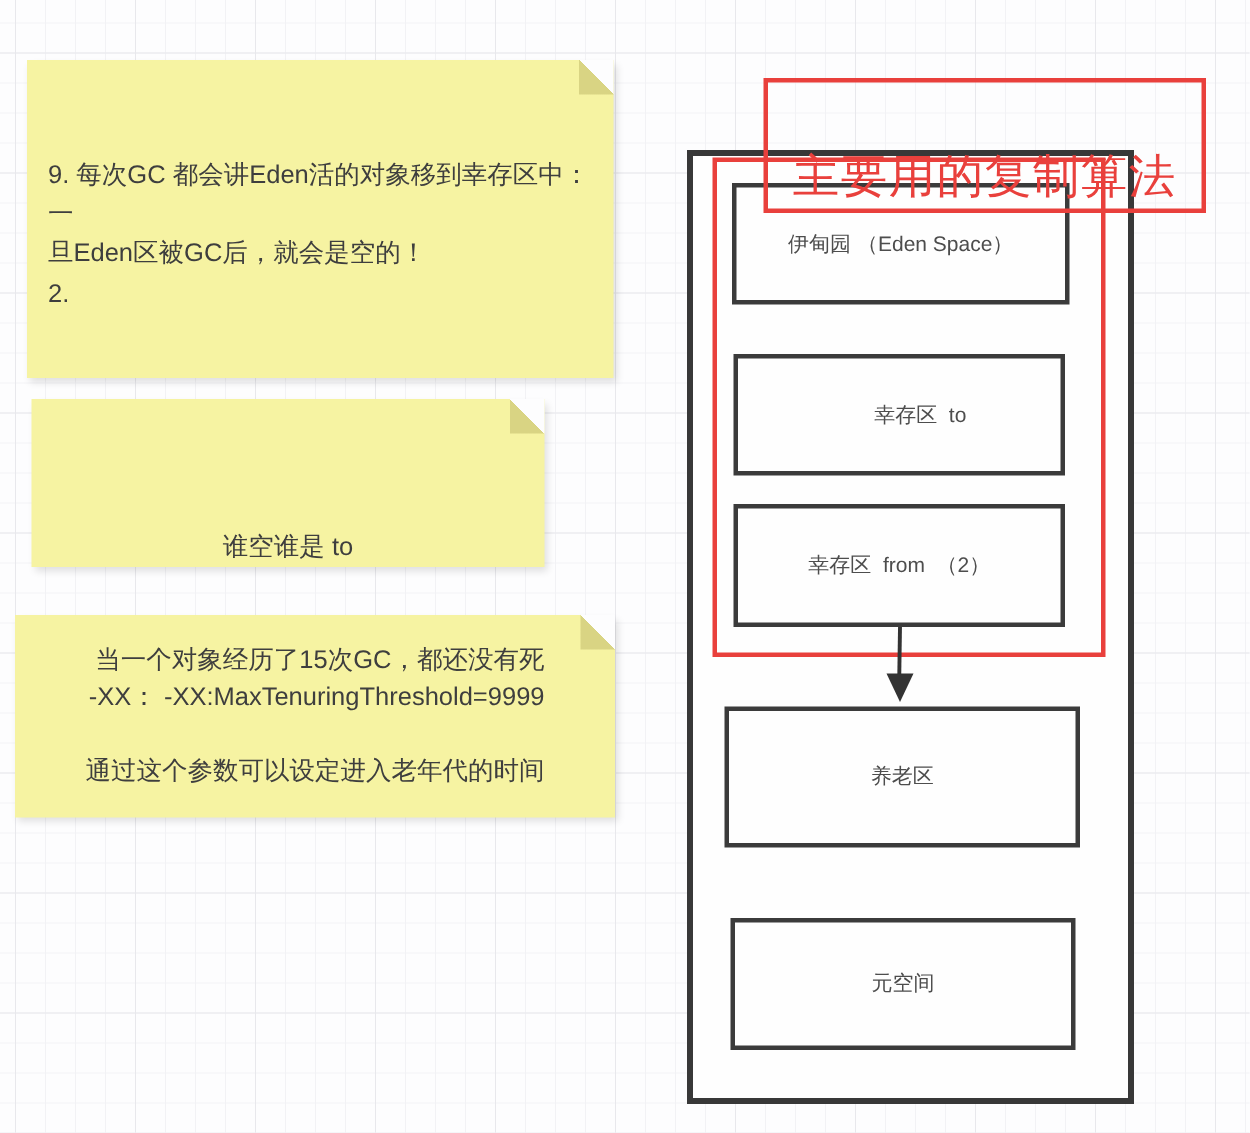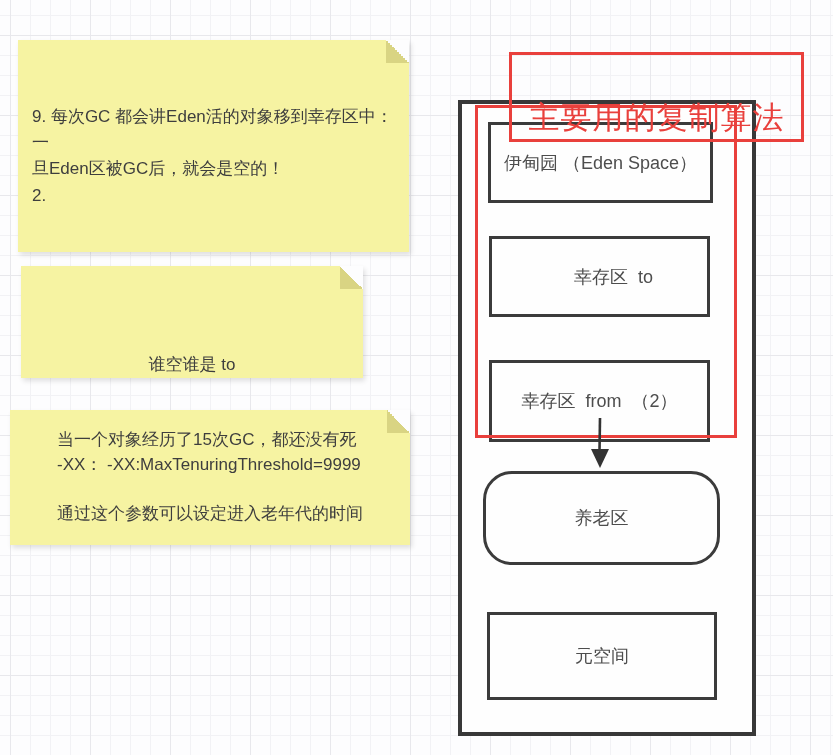--- a/index.html
+++ b/index.html
@@ -34,21 +34,21 @@
     white-space: pre-line;
   }
   .note .fold {
     position: absolute;
     top: 0; right: 0;
     width: 23px; height: 23px;
     background: linear-gradient(to top right, #d9d483 50%, #fdfdfe 50%);
   }
   .note-1 { left: 18px;  top: 40px;  width: 391px; height: 212px; padding: 11px 14px; text-align: left; }
   .note-2 { left: 21px;  top: 266px; width: 342px; height: 112px; display: flex; align-items: flex-end; justify-content: center; text-align: center; }
-  .note-3 { left: 10px;  top: 410px; width: 400px; height: 135px; display: flex; align-items: center; justify-content: center; text-align: left; line-height: 1.45; }
+  .note-3 { left: 10px;  top: 410px; width: 400px; height: 135px; display: flex; align-items: center; justify-content: center; text-align: right; line-height: 1.45; }
 
   
   .title-box {
     position: absolute;
     left: 509px; top: 52px; width: 295px; height: 90px;
     border: 3px solid #e9403c;
     display: flex; align-items: flex-end; justify-content: center;
     z-index: 6;
     font-family: Liberation Serif, serif;
   }
@@ -67,28 +67,28 @@
     border: 4px solid #383838;
     background: #fefefe;
     z-index: 1;
   }
   .mem-box {
     position: absolute;
     border: 3px solid #3b3b3b;
     background: #fefefe;
     display: flex; align-items: center; justify-content: center;
     color: #4d4d4d;
-    font-size: 18px;
+    font-size: 14px;
     white-space: pre;
     z-index: 2;
   }
   .box-eden { left: 488px; top: 122px; width: 225px; height: 81px; }
   .box-to   { left: 489px; top: 236px; width: 221px; height: 81px; padding-left: 28px; }
-  .box-from { left: 489px; top: 336px; width: 221px; height: 82px; margin-top: 24px; }
-  .box-old  { left: 483px; top: 471px; width: 237px; height: 94px; border-radius: 29px; }
+  .box-from { left: 489px; top: 336px; width: 221px; height: 82px; }
+  .box-old  { left: 483px; top: 471px; width: 237px; height: 94px; }
   .box-meta { left: 487px; top: 612px; width: 230px; height: 88px; }
 
   
   .red-rect {
     position: absolute;
     left: 475px; top: 105px; width: 262px; height: 333px;
     border: 3px solid #e9403c;
     background: transparent;
     z-index: 4;
   }

